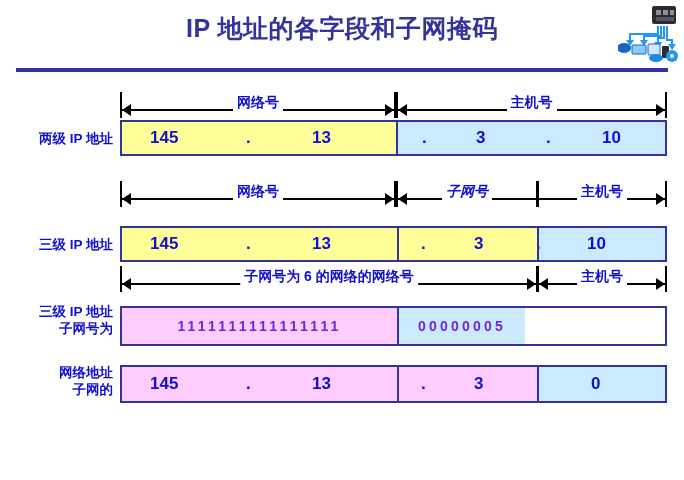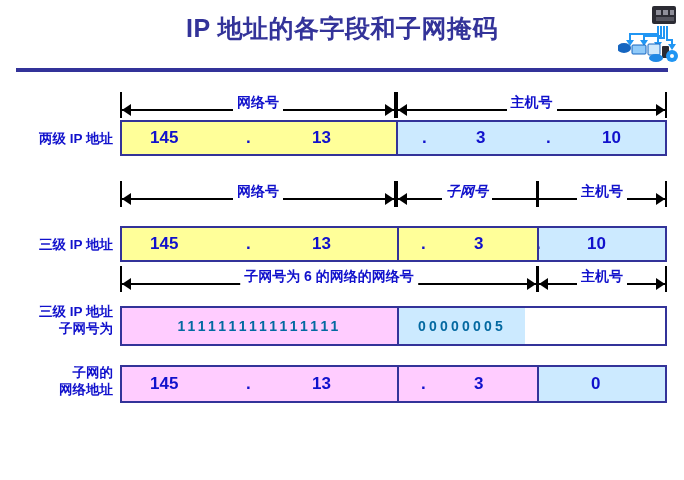--- a/index.html
+++ b/index.html
@@ -80,21 +80,21 @@
 
   .seg .cell {
     position: absolute;
     text-align: center;
     white-space: nowrap;
   }
   .bits {
     font-size: 14px;
     font-weight: bold;
     letter-spacing: 3.2px;
-    color: #0369a1;
+    color: #6d28d9;
     white-space: nowrap;
   }
 
   
   .annot {
     position: absolute;
     height: 26px;
   }
   .annot .tick {
     position: absolute;
@@ -269,22 +269,22 @@
 <div class="bar" style="left:120px; top:306px; width:547px; height:40px;">
   <div class="seg fill-pink" style="width:275px;">
     <span class="bits">1111111111111111</span>
   </div>
   <div class="seg fill-blue" style="width:128px;">
     <span class="bits">00000005</span>
   </div>
 </div>
 
 <div class="row-label" style="left:0px; top:364px; width:113px;">
+  <div>网络地址</div>
   <div>子网的</div>
-  <div>网络地址</div>
 </div>
 
 <div class="bar" style="left:120px; top:365px; width:547px; height:38px;">
   <div class="seg fill-pink" style="width:275px;">
     <span class="cell" style="left:28px;">145</span>
     <span class="cell" style="left:124px;">.</span>
     <span class="cell" style="left:190px;">13</span>
   </div>
   <div class="seg fill-pink" style="width:140px;">
     <span class="cell" style="left:22px;">.</span>

